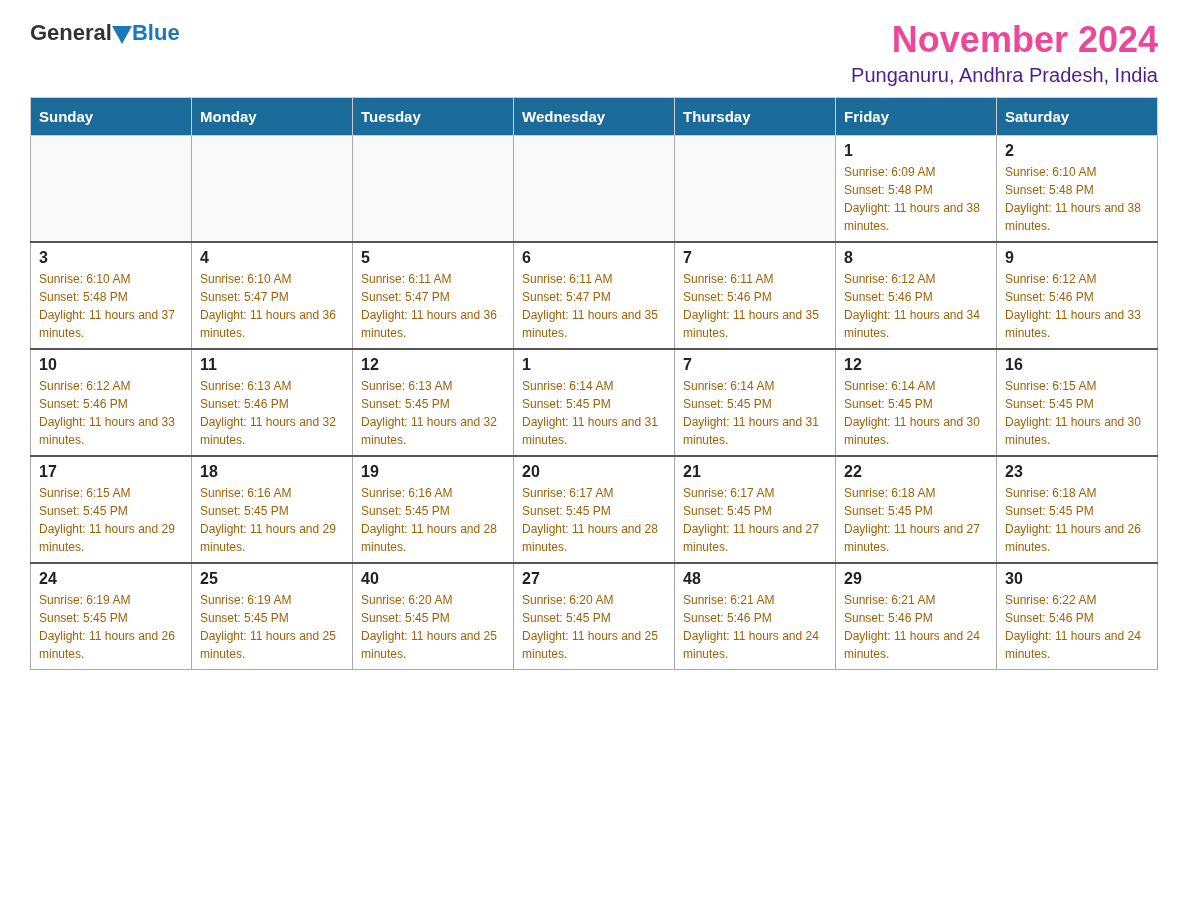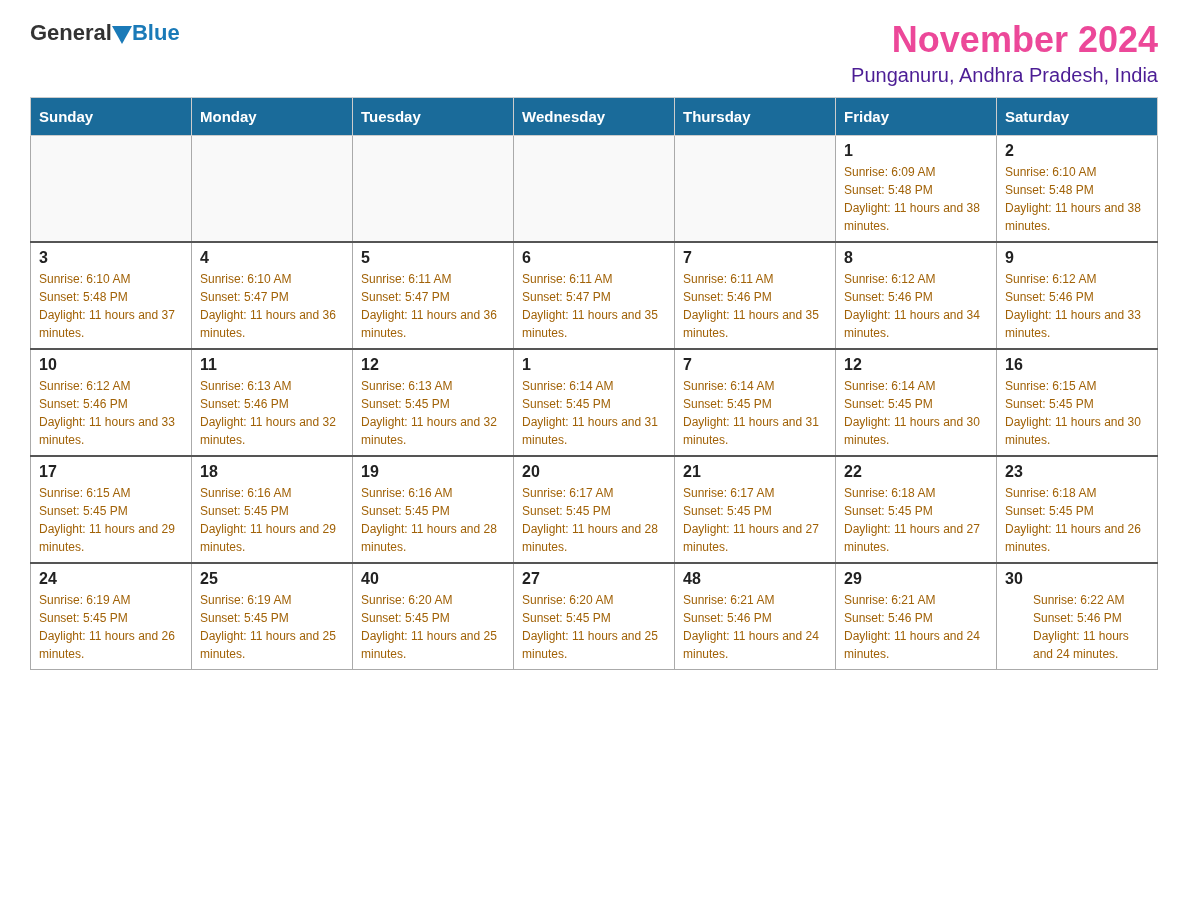--- a/index.html
+++ b/index.html
@@ -309,19 +309,19 @@
 Daylight: 11 hours and 24 minutes.</div>
         </td>
         <td>
           <span class="day-number">29</span>
           <div class="day-info" style="white-space: pre-line;">Sunrise: 6:21 AM
 Sunset: 5:46 PM
 Daylight: 11 hours and 24 minutes.</div>
         </td>
         <td>
           <span class="day-number">30</span>
-          <div class="day-info" style="white-space: pre-line; margin-left: 28px;">Sunrise: 6:22 AM
+          <div class="day-info" style="white-space: pre-line;">Sunrise: 6:22 AM
 Sunset: 5:46 PM
 Daylight: 11 hours and 24 minutes.</div>
         </td>
       </tr>
     </tbody>
 </table>
 
 </body></html>

